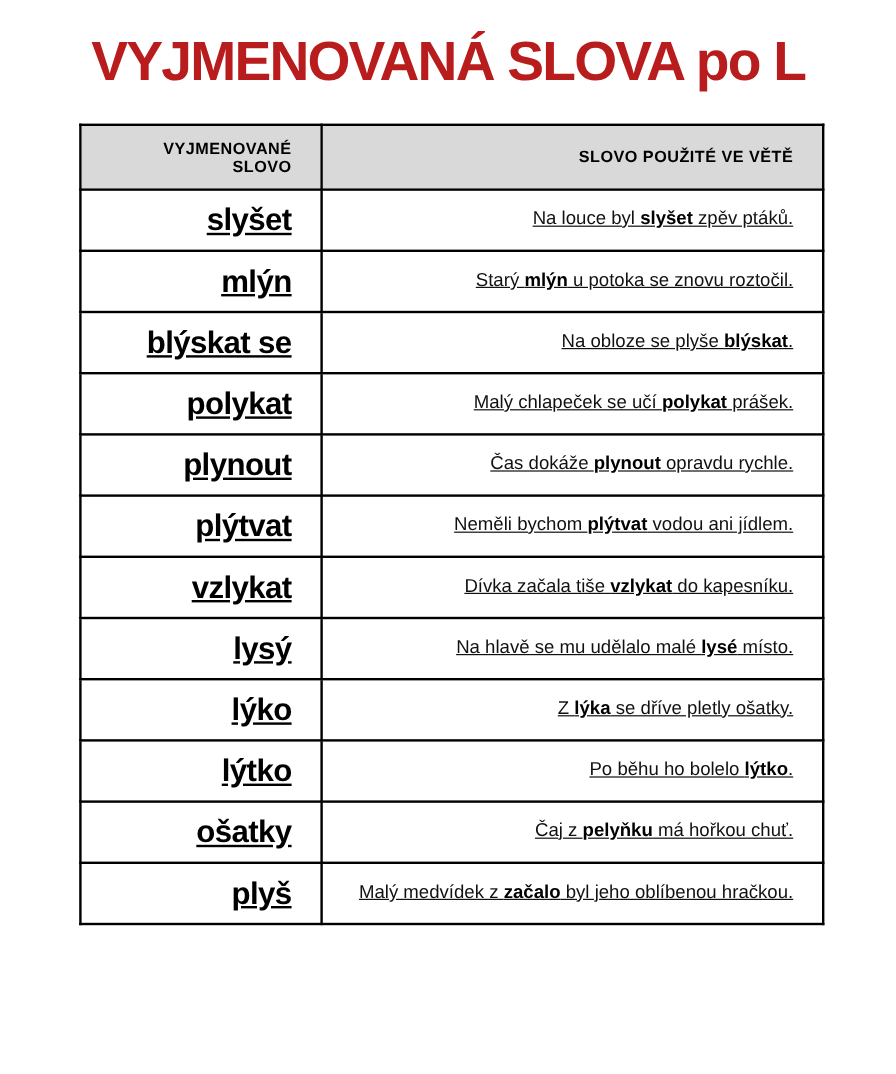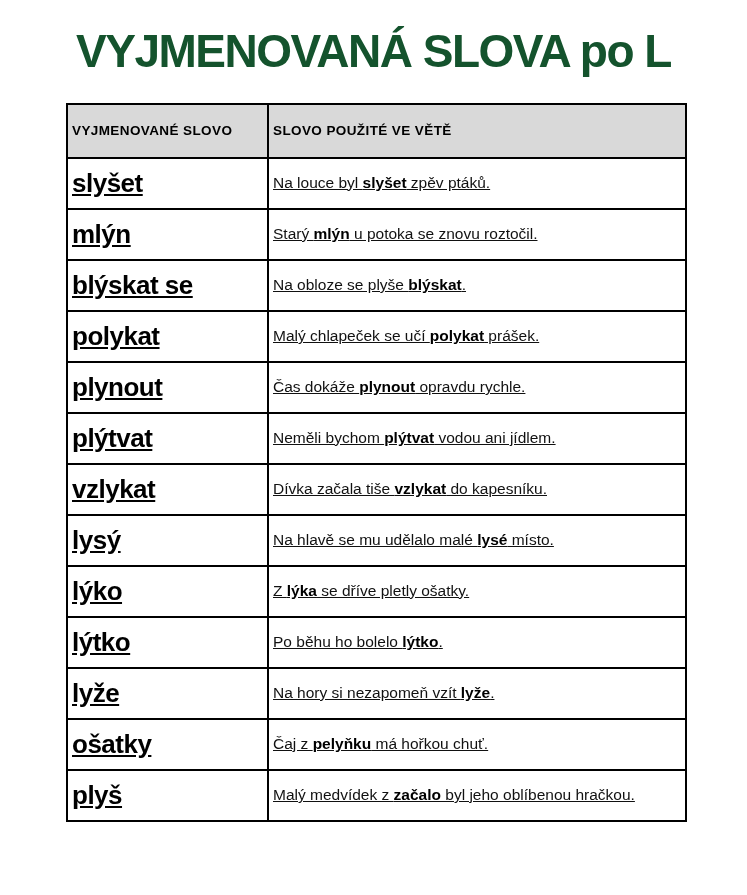--- a/index.html
+++ b/index.html
@@ -14,37 +14,37 @@
     color: #000000;
     overflow: hidden;
   }
   .page-title {
     margin: 0;
     padding-top: 26px;
     text-align: center;
     font-size: 46px;
     font-weight: bold;
     letter-spacing: -1.5px;
-    color: #14532d;
+    color: #b91c1c;
     line-height: 1.1;
   }
   table.word-table {
     border-collapse: collapse;
     table-layout: fixed;
     width: 619px;
     margin: 26px 0 0 66px;
   }
   table.word-table col.col-word { width: 201px; }
   table.word-table col.col-sentence { width: 418px; }
   table.word-table th,
   table.word-table td {
     border: 2px solid #000000;
-    text-align: left;
+    text-align: right;
     vertical-align: middle;
-    padding: 0 4px;
+    padding: 0 24px;
     overflow: hidden;
   }
   table.word-table th {
     background: #d9d9d9;
     height: 52px;
     font-size: 13.5px;
     font-weight: bold;
     letter-spacing: 0.4px;
   }
   table.word-table td {
@@ -168,28 +168,20 @@
 
   <tr>
     <td class="word-cell">
       <span>lýtko</span>
     </td>
     <td class="sentence-cell">
       <span>Po běhu ho bolelo </span><span class="kw">lýtko</span><span>.</span>
     </td>
   </tr>
 
-  <tr>
-    <td class="word-cell">
-      <span>lyže</span>
-    </td>
-    <td class="sentence-cell">
-      <span>Na hory si nezapomeň vzít </span><span class="kw">lyže</span><span>.</span>
-    </td>
-  </tr>
 
   <tr>
     <td class="word-cell">
       <span>ošatky</span>
     </td>
     <td class="sentence-cell">
       <span>Čaj z </span><span class="kw">pelyňku</span><span> má hořkou chuť.</span>
     </td>
   </tr>
 

